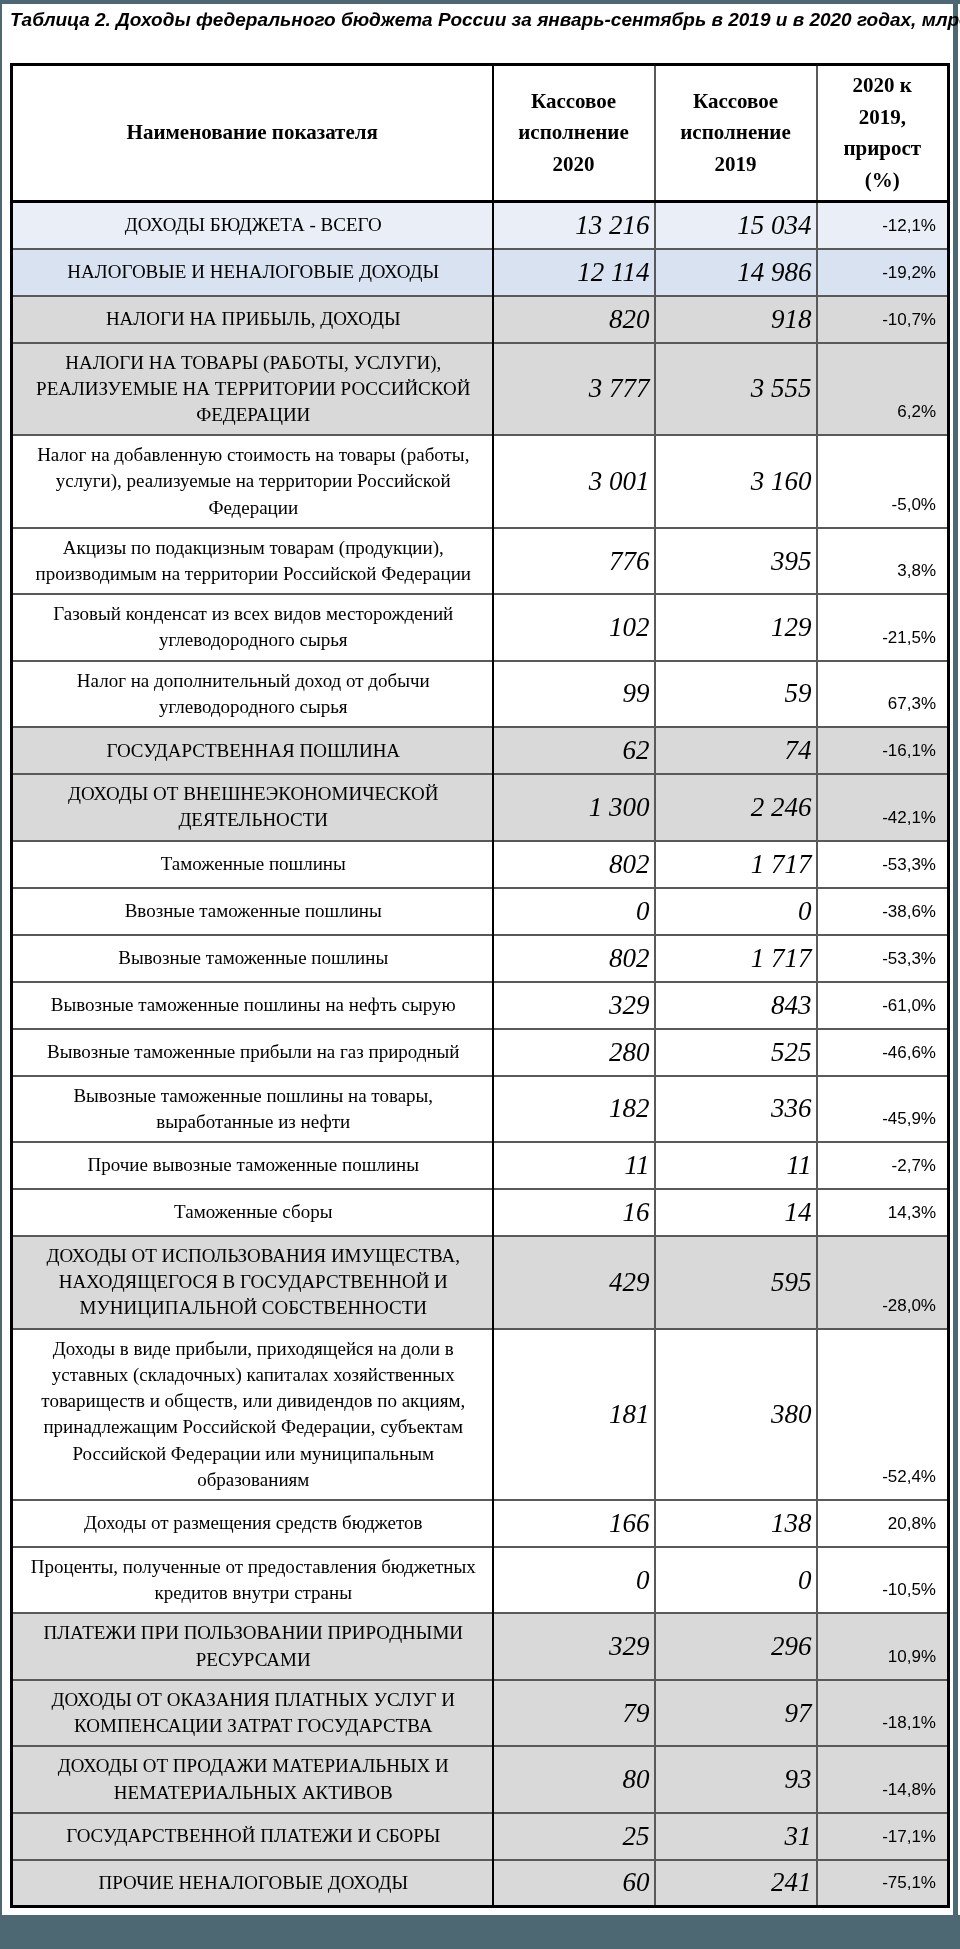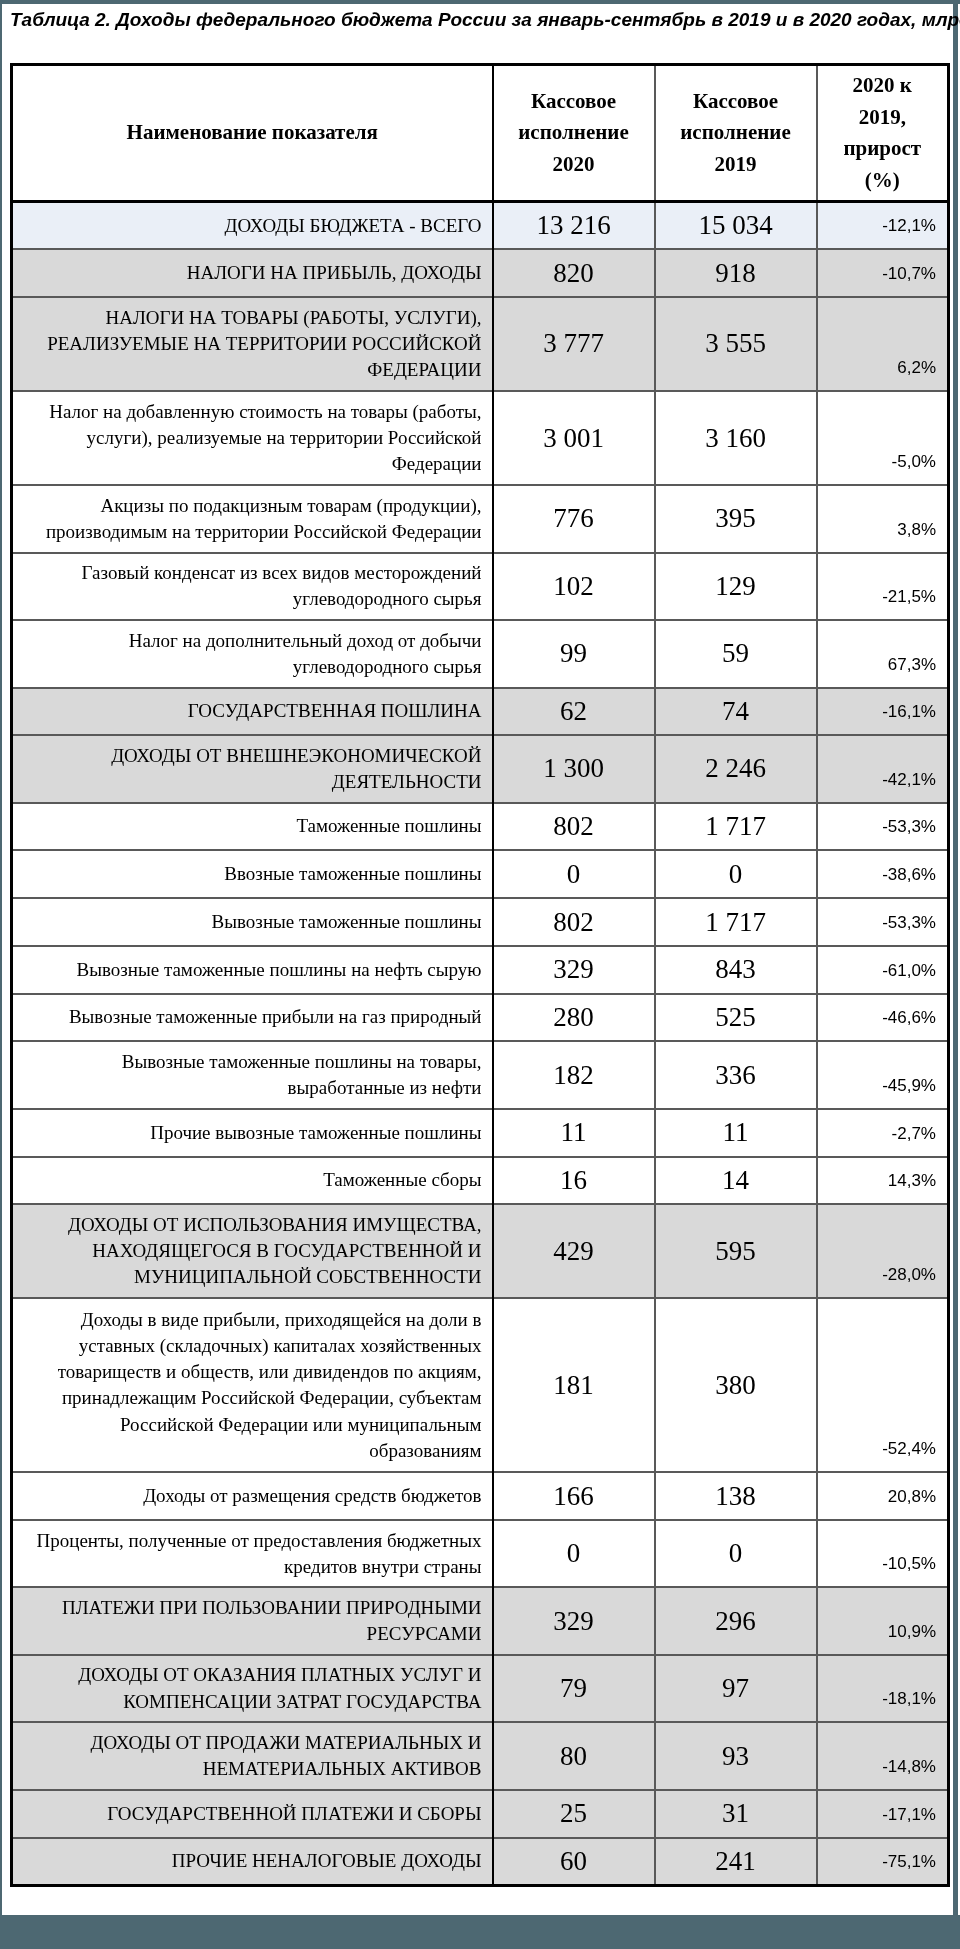--- a/index.html
+++ b/index.html
@@ -39,24 +39,24 @@
   }
   tbody td{
     border-top:2px solid var(--grid,#595959);
   }
   tbody tr:first-child td{border-top:none;}
   th+th, td+td{border-left:2px solid var(--grid,#595959);}
   th.col-name + th, td.cell-name + td{border-left:2px solid var(--outer,#000);}
 
   td.cell-name{
     font-size:19px;line-height:1.38;vertical-align:middle;
-    padding:6px 10px 6px 12px;text-align:right;
+    padding:6px 10px 6px 12px;text-align:center;
   }
   td.cell-num{
-    font-size:27px;text-align:center;vertical-align:middle;padding:2px 20px;
+    font-size:27px;text-align:right;vertical-align:middle;padding:2px 4px;font-style:italic;
   }
   td.cell-pct{
     font-family:"Liberation Sans","DejaVu Sans",sans-serif;
     font-size:17px;text-align:right;vertical-align:bottom;
     padding:4px 11px 12px 20px;
   }
   tr.row-detail{min-height:47px;}
   tr{height:47px;}
   tr.row-total td{background:var(--bg-total,#eaeff7);}
   tr.row-subtotal td{background:var(--bg-subtotal,#d9e2f0);}
@@ -95,20 +95,26 @@
 (%)</th>
     </tr>
   </thead>
   <tbody id="table-body">
       <tr class="row-total">
         <td class="cell-name">ДОХОДЫ БЮДЖЕТА - ВСЕГО</td>
         <td class="cell-num">13 216</td>
         <td class="cell-num">15 034</td>
         <td class="cell-pct">-12,1%</td>
       </tr>
+      <tr class="row-subtotal">
+        <td class="cell-name">НАЛОГОВЫЕ И НЕНАЛОГОВЫЕ ДОХОДЫ</td>
+        <td class="cell-num">12 114</td>
+        <td class="cell-num">14 986</td>
+        <td class="cell-pct">-19,2%</td>
+      </tr>
       <tr class="row-category">
         <td class="cell-name">НАЛОГИ НА ПРИБЫЛЬ, ДОХОДЫ</td>
         <td class="cell-num">820</td>
         <td class="cell-num">918</td>
         <td class="cell-pct">-10,7%</td>
       </tr>
       <tr class="row-category">
         <td class="cell-name">НАЛОГИ НА ТОВАРЫ (РАБОТЫ, УСЛУГИ), РЕАЛИЗУЕМЫЕ НА ТЕРРИТОРИИ РОССИЙСКОЙ ФЕДЕРАЦИИ</td>
         <td class="cell-num">3 777</td>
         <td class="cell-num">3 555</td>

